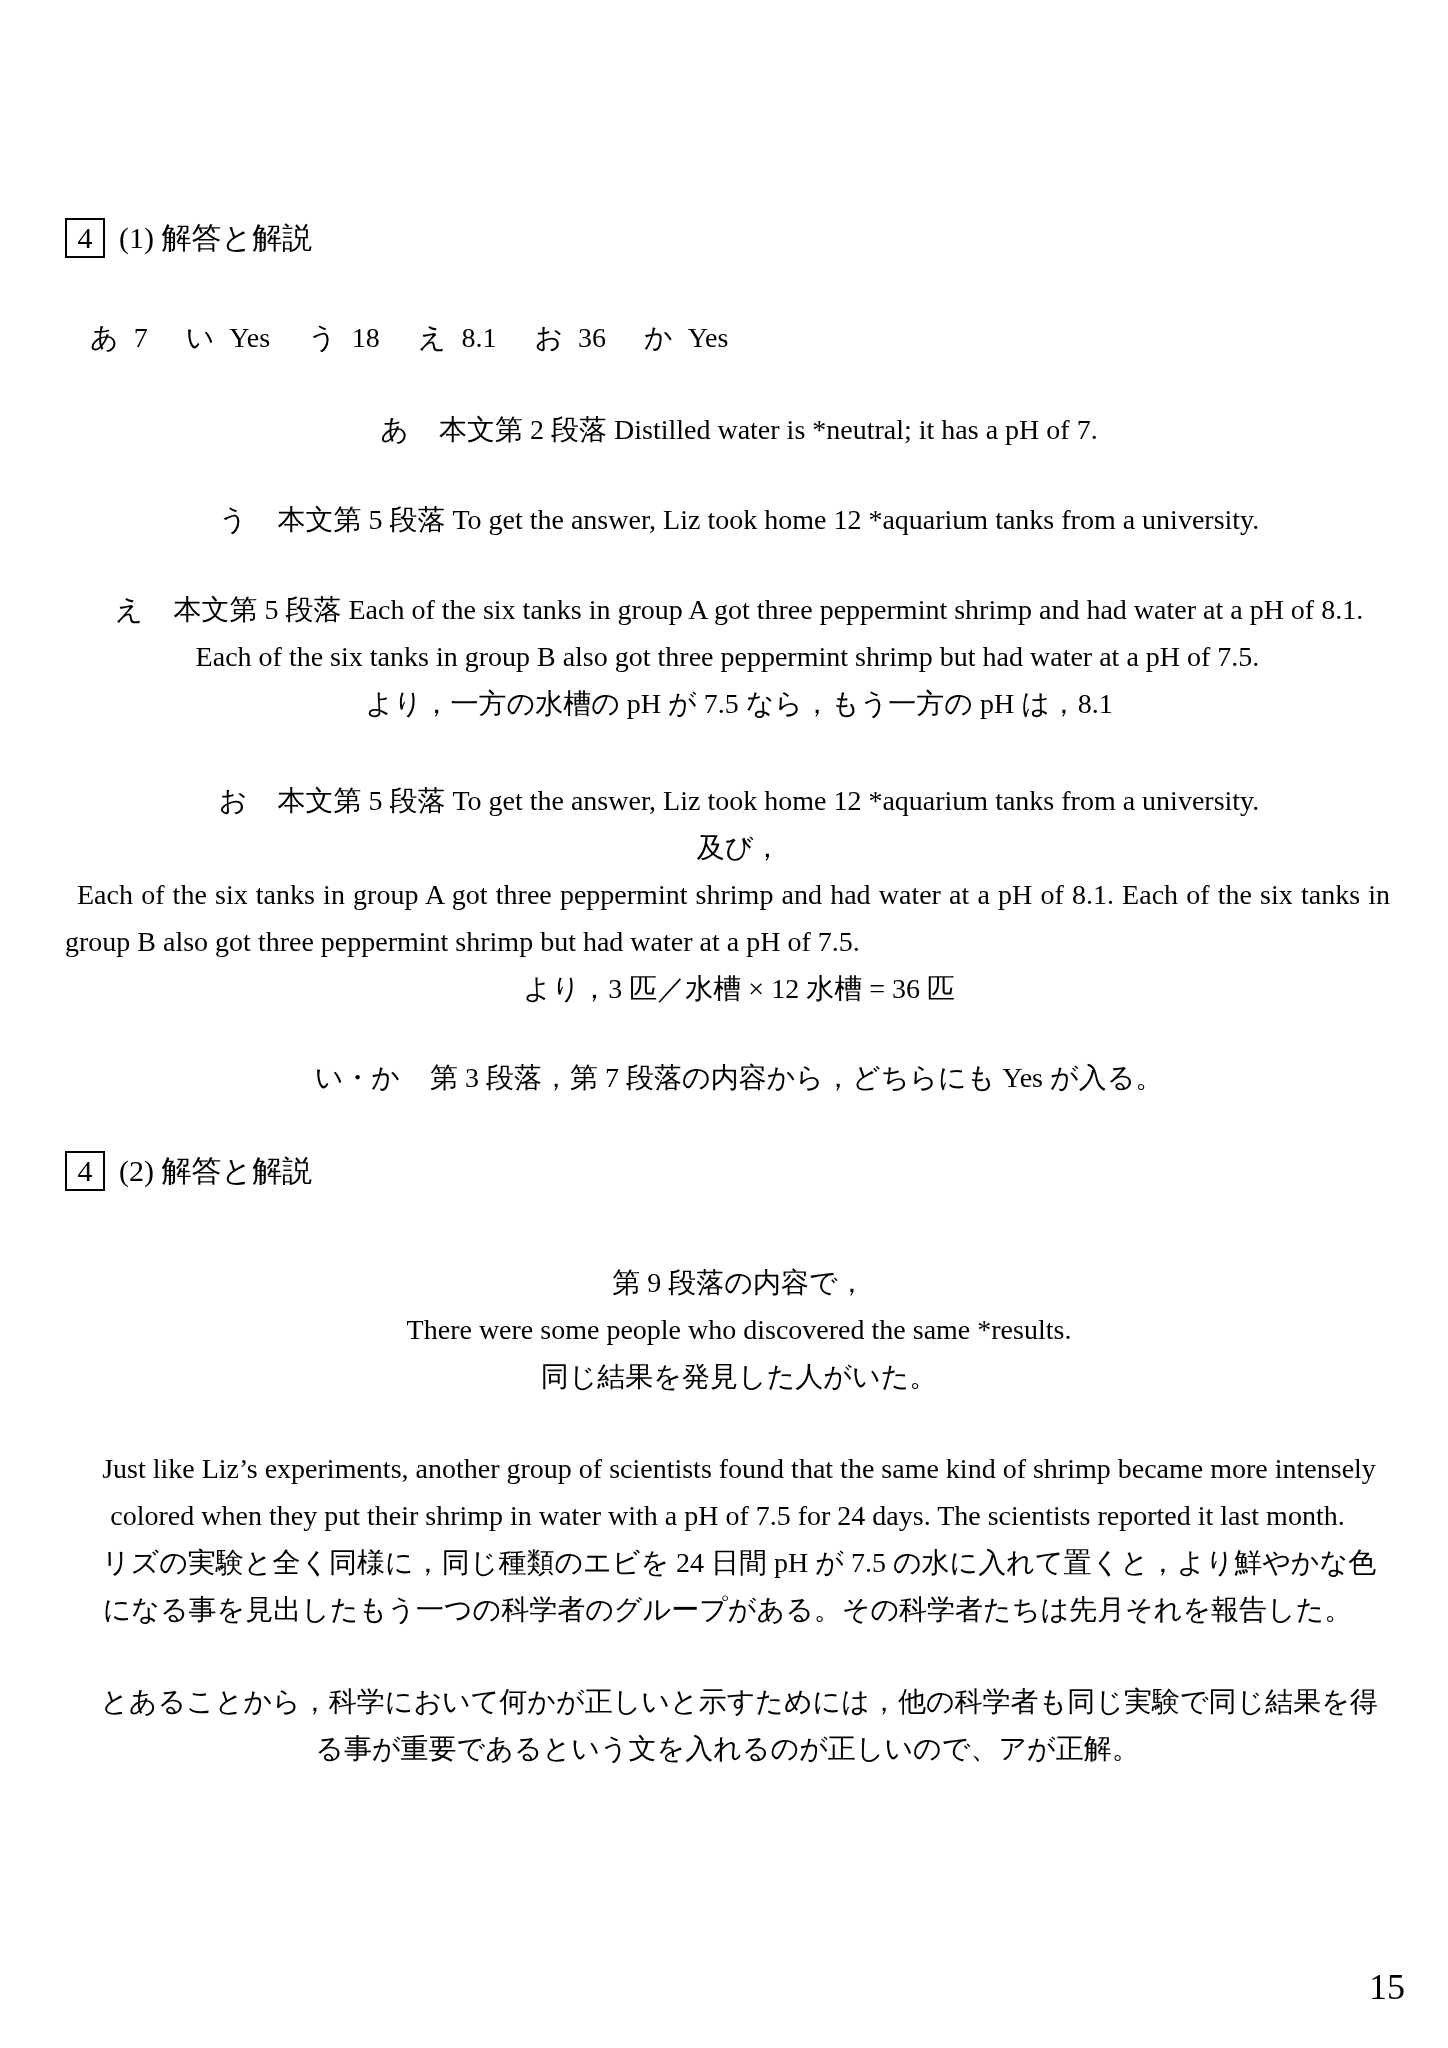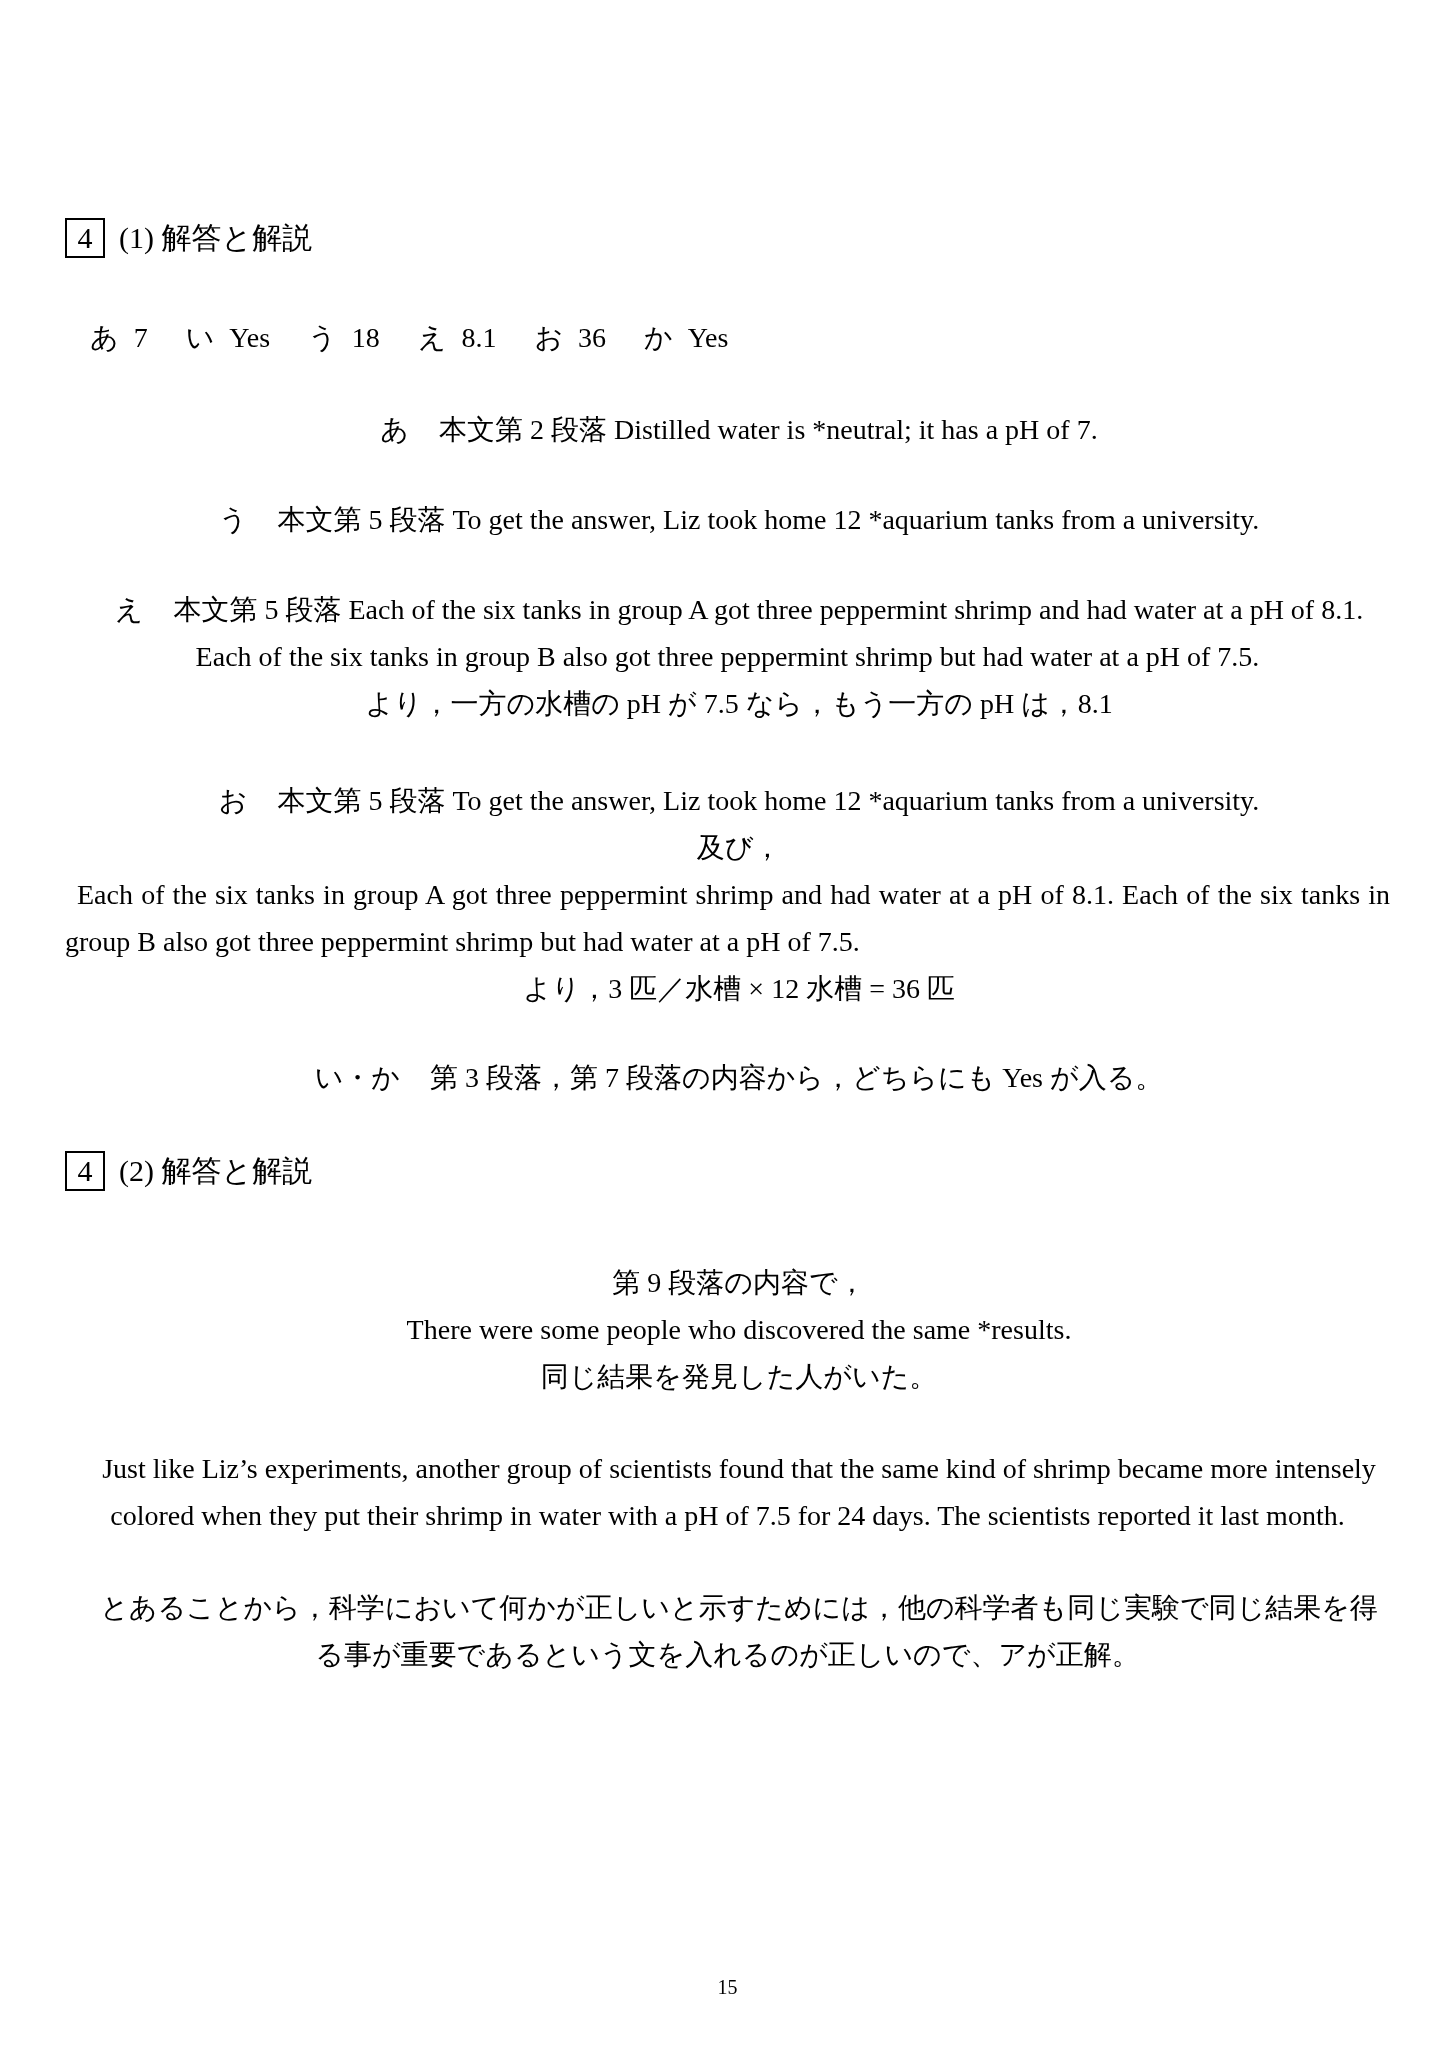--- a/index.html
+++ b/index.html
@@ -54,25 +54,25 @@
   .indent { text-indent: 23px; text-align: center; }
   .quote-indent { text-indent: 12px; }
   .label { padding-right: 30px; }
   .mt50 { margin-top: 50px; }
   .mt48 { margin-top: 68px; }
   .mt45 { margin-top: 45px; }
   .mt43 { margin-top: 43px; }
   .mt42 { margin-top: 42px; }
   .page-number {
     position: absolute;
-    left: 65px;
+    left: 80px;
     top: 1964px;
     width: 1325px;
-    text-align: center;
-    font-size: 20px;
+    text-align: right;
+    font-size: 36px;
   }
 </style>
 </head>
 <body>
 
 <div class="page">
   <div class="content">
 
     <div class="sec-header">
       <span class="numbox">4</span>
@@ -113,20 +113,21 @@
 
 
     <div class="mt48">
       <div class="line indent">第 9 段落の内容で，</div>
       <div class="line indent">There were some people who discovered the same *results.</div>
       <div class="line indent">同じ結果を発見した人がいた。</div>
     </div>
 
     <div class="mt45">
       <p class="para indent">Just like Liz’s experiments, another group of scientists found that the same kind of shrimp became more intensely colored when they put their shrimp in water with a pH of 7.5 for 24 days. The scientists reported it last month.</p>
+      <p class="para indent">リズの実験と全く同様に，同じ種類のエビを 24 日間 pH が 7.5 の水に入れて置くと，より鮮やかな色になる事を見出したもう一つの科学者のグループがある。その科学者たちは先月それを報告した。</p>
     </div>
 
     <p class="para indent mt45">とあることから，科学において何かが正しいと示すためには，他の科学者も同じ実験で同じ結果を得る事が重要であるという文を入れるのが正しいので、アが正解。</p>
 
   </div>
 
   <div class="page-number">15</div>
 </div>
 
 </body></html>

